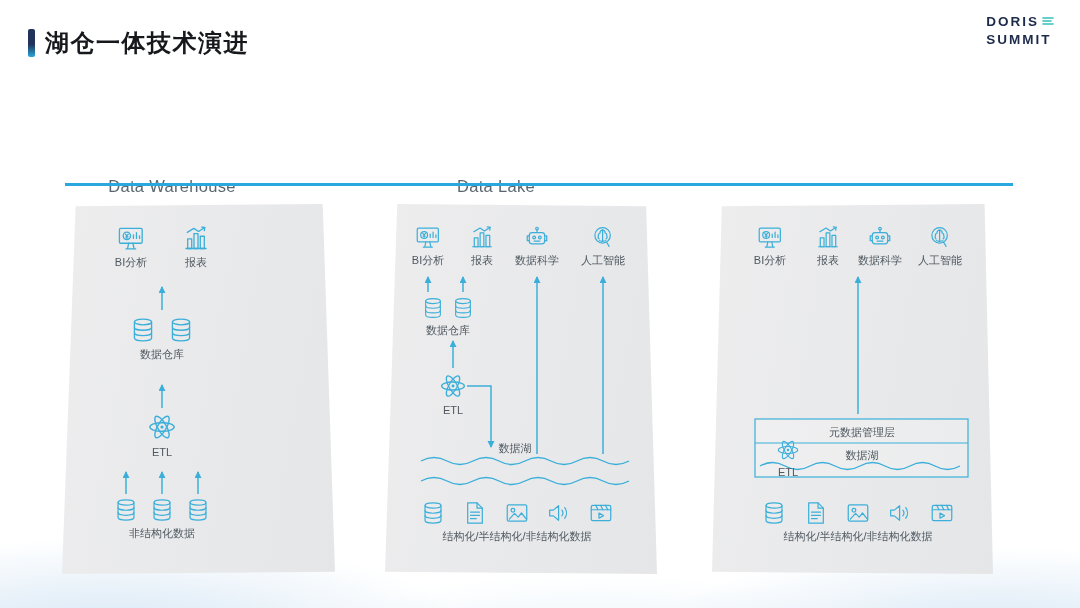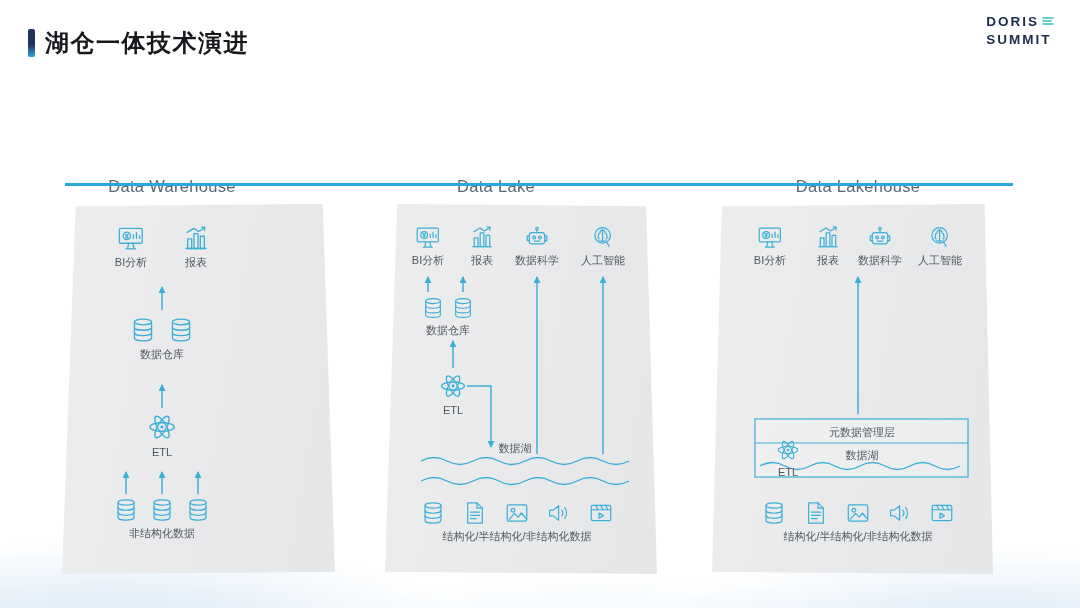--- a/index.html
+++ b/index.html
@@ -130,21 +130,20 @@
         <svg width="12" height="10" viewBox="0 0 12 10">
             <path d="M1 2h10 M1 5h8 M1 8h10" stroke="#35c0b8" stroke-width="1.6" stroke-linecap="round" fill="none"></path>
           </svg>
       </span>
     </div>
     <div>SUMMIT</div>
   </div>
 
   <div class="col-h" id="ch1">Data Warehouse</div>
   <div class="col-h" id="ch2">Data Lake</div>
-  <div class="col-h" id="ch3">Data Lakehouse</div>
   <div class="divider"></div>
 
   <section class="panel" id="p1">
     <svg class="overlay" viewBox="0 0 273 370">
       <defs>
         <marker id="ah1" markerWidth="9" markerHeight="9" refX="6" refY="3.5" orient="auto" markerUnits="userSpaceOnUse">
           <path d="M0 0 L7 3.5 L0 7 Z" fill="#3bafd9"></path>
         </marker>
       </defs>
       <g class="ar">

